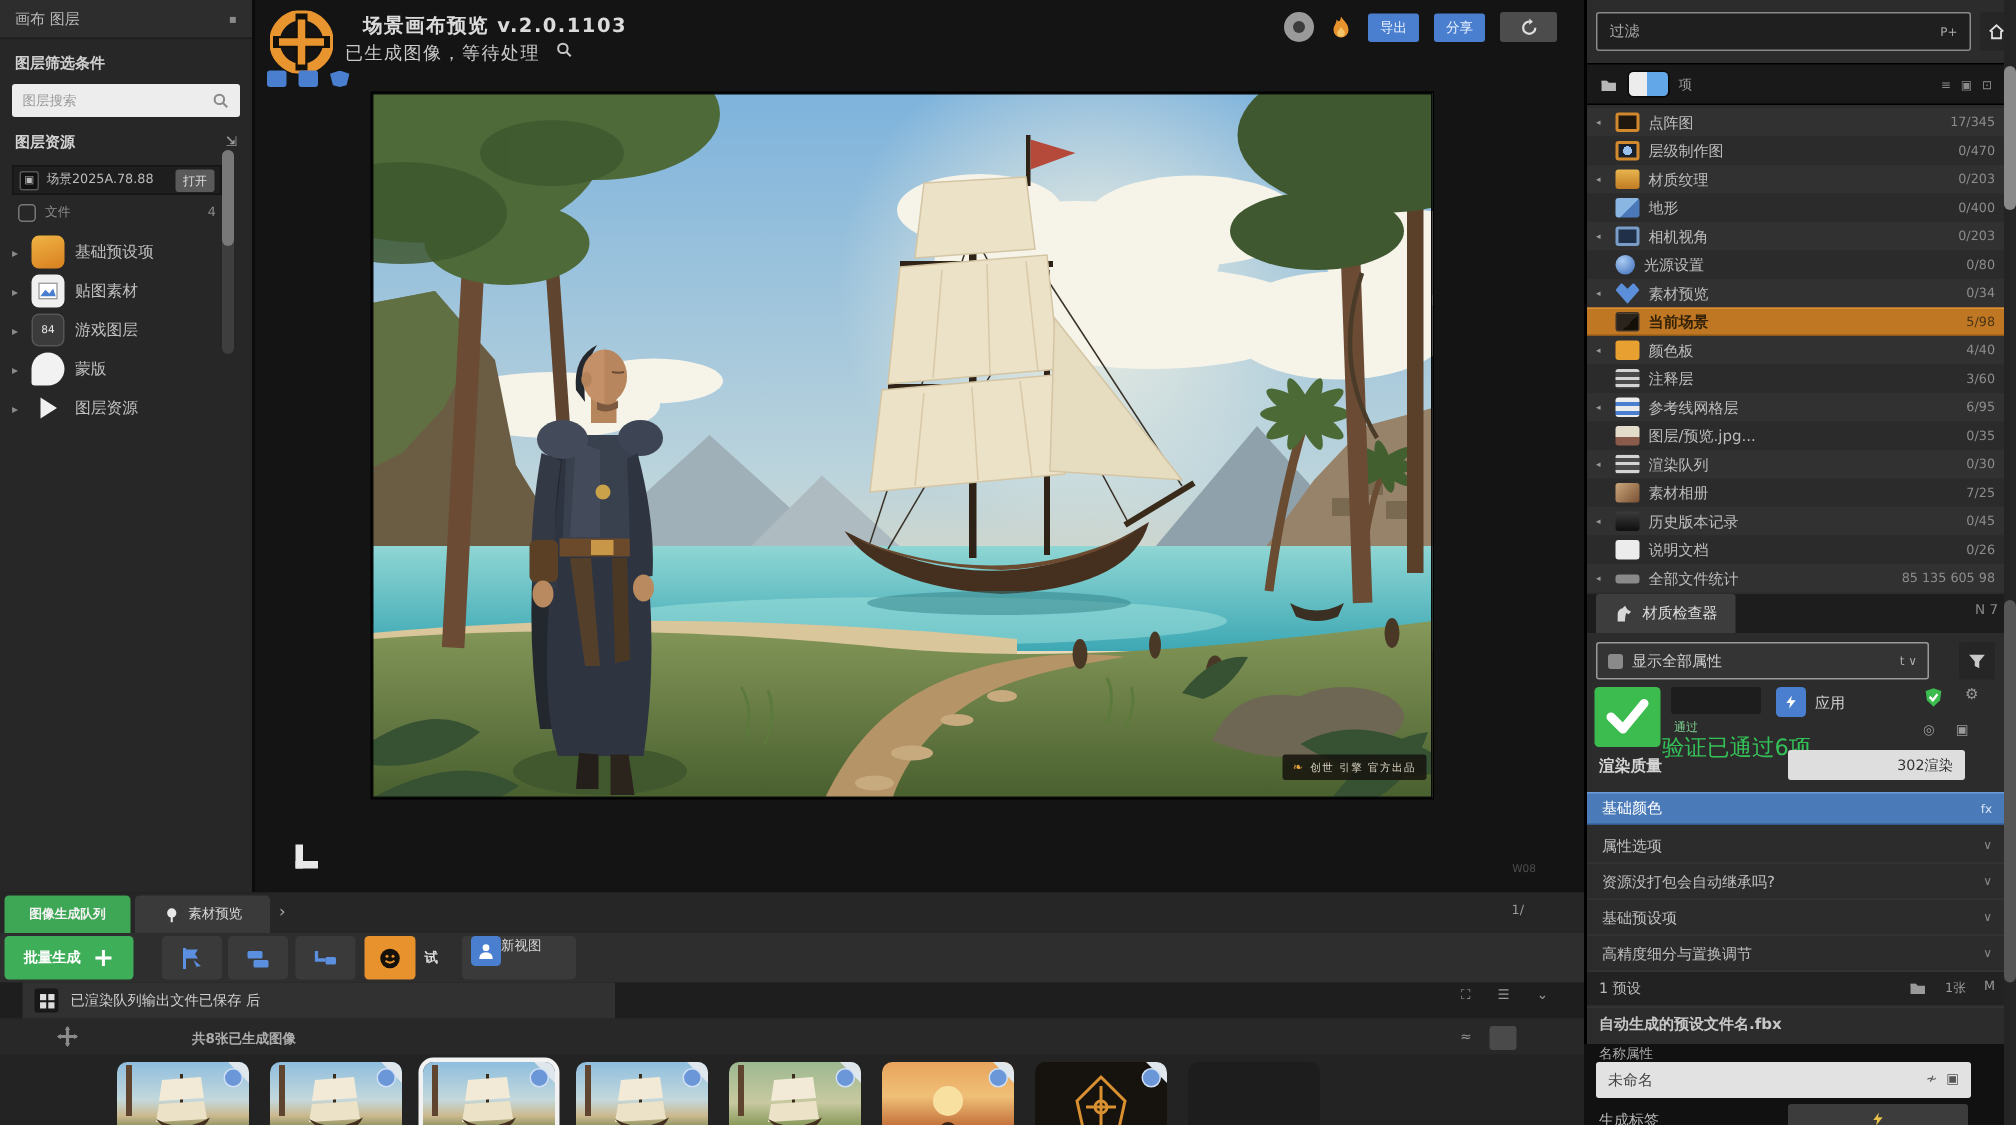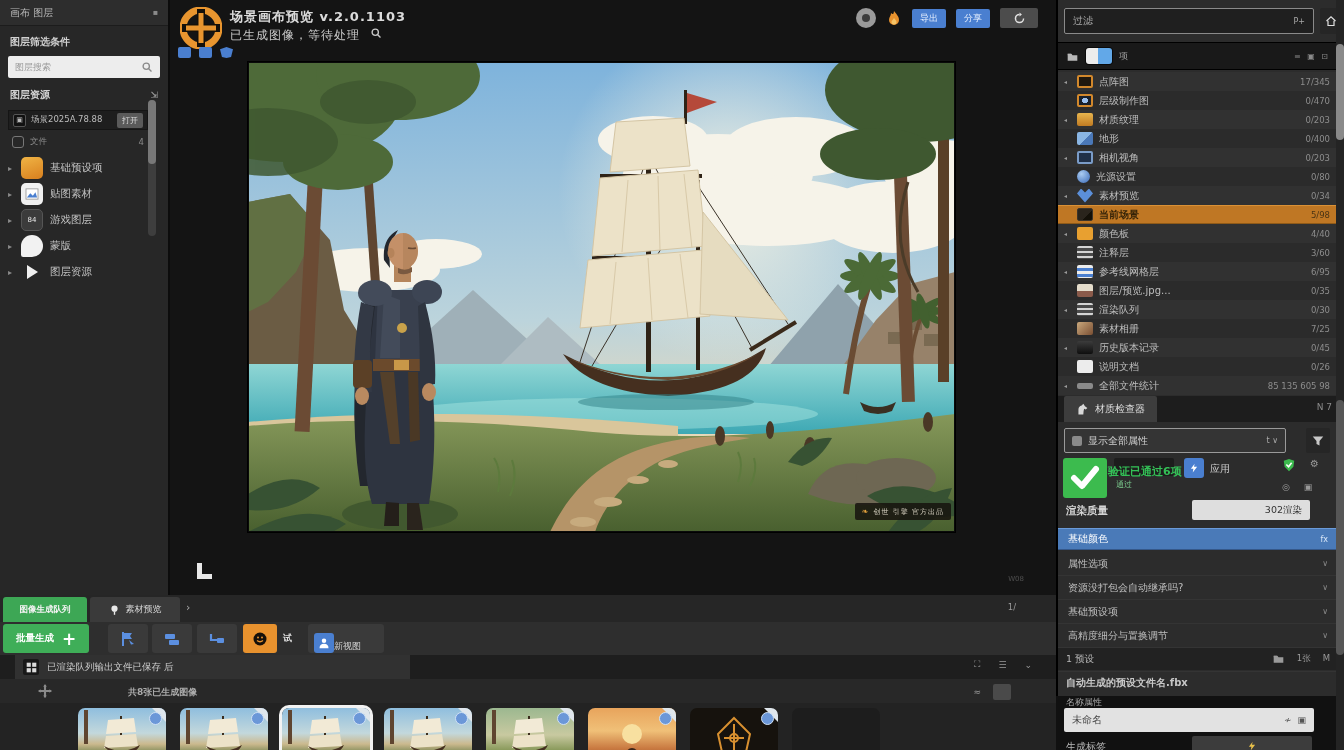--- a/index.html
+++ b/index.html
@@ -24,21 +24,21 @@
   .tree-item{display:flex;align-items:center;gap:7px;height:26px;padding:0 6px;cursor:default}
   .tree-item .tw{color:#8a8a8a;font-size:8px;width:8px;text-align:center}
   .tree-ic{width:22px;height:22px;border-radius:5px;display:flex;align-items:center;justify-content:center;flex:0 0 auto}
   .tree-lbl{font-size:10.5px;color:#c8c8c8}
   .sb-scroll{position:absolute;left:148px;top:100px;width:8px;height:136px;background:#3e3e3e;border-radius:4px}
   .sb-scroll .th{width:8px;height:64px;background:#787878;border-radius:4px}
 
   
   .canvas{position:absolute;left:170px;top:0;width:886px;height:595px;background:#141414}
   .logo{position:absolute;left:10px;top:7px;width:42px;height:42px}
-  .cv-title1{position:absolute;left:60px;top:8px;font-size:13px;font-weight:bold;color:#e6e6e6;letter-spacing:1px}
+  .cv-title1{position:absolute;left:72px;top:8px;font-size:13px;font-weight:bold;color:#e6e6e6;letter-spacing:1px}
   .cv-title2{position:absolute;left:60px;top:27px;font-size:12px;color:#d4d4d4;letter-spacing:1px}
   .cv-search{position:absolute;left:200px;top:27px}
   .mini-icons{position:absolute;left:8px;top:47px;display:flex;gap:8px}
   .mini-icons span{width:13px;height:11px;border-radius:2px;background:#4a7fd0;display:inline-block}
   .cv-topright{position:absolute;right:18px;top:8px;display:flex;gap:10px;align-items:center}
   .tr-circle{width:20px;height:20px;border-radius:50%;background:#9a9a9a;display:flex;align-items:center;justify-content:center}
   .tr-btn{height:19px;padding:0 8px;background:#4a7fd0;border-radius:2px;color:#e8f0ff;font-size:9px;display:flex;align-items:center}
   .tr-grey{height:20px;width:38px;background:#4c4c4c;border-radius:2px;display:flex;align-items:center;justify-content:center}
   .art{position:absolute;left:78px;top:62px;width:707px;height:470px;background:#000;box-shadow:0 0 0 1px #000}
   .wm{position:absolute;right:4px;bottom:12px;height:17px;background:rgba(22,19,14,.85);border-radius:2px;display:flex;align-items:center;gap:4px;padding:0 7px;color:#d8d2c2;font-size:7px;letter-spacing:1px}
@@ -88,21 +88,21 @@
   
   .insp-tabbar{position:absolute;left:0;top:396px;width:280px;height:26px;background:#1d1d1d;display:flex;align-items:center}
   .insp-tab{margin-left:6px;height:26px;background:#3d3d3d;border-radius:2px 2px 0 0;display:flex;align-items:center;gap:6px;padding:0 12px;color:#ddd;font-size:10px}
   .insp-tabright{position:absolute;right:12px;top:402px;color:#8a8a8a;font-size:9px}
   .insp-filter{position:absolute;left:6px;top:428px;width:222px;height:25px;background:#343434;border:1px solid #9a9a9a;border-radius:2px;display:flex;align-items:center;gap:6px;padding:0 7px;color:#cfcfcf;font-size:10px}
   .insp-filter .tr{margin-left:auto;color:#aaa;font-size:8px}
   .insp-funnel{position:absolute;left:248px;top:428px;width:24px;height:25px;background:#262626;border-radius:2px;display:flex;align-items:center;justify-content:center}
   .chk{position:absolute;left:5px;top:458px;width:44px;height:40px;background:#3cbb4e;border-radius:3px;display:flex;align-items:center;justify-content:center}
   .chk-darkbox{position:absolute;left:56px;top:458px;width:60px;height:18px;background:#1d1d1d;border-radius:2px}
   .chk-s1{position:absolute;left:58px;top:479px;font-size:8px;color:#7fd392}
-  .chk-s2{position:absolute;left:50px;top:464px;font-size:11px;font-weight:bold;color:#35c95a}
+  .chk-s2{position:absolute;left:50px;top:489px;font-size:15px;font-weight:normal;color:#35c95a}
   .apply-ic{position:absolute;left:126px;top:458px;width:20px;height:20px;background:#4a7fd0;border-radius:3px;display:flex;align-items:center;justify-content:center}
   .apply-lbl{position:absolute;left:152px;top:462px;color:#cfcfcf;font-size:10px}
   .mini-right{position:absolute;left:224px;top:458px;width:52px;display:flex;flex-wrap:wrap;gap:10px 14px;color:#9a9a9a}
   .qual-lbl{position:absolute;left:8px;top:504px;font-size:10.5px;font-weight:bold;color:#ddd}
   .qual-input{position:absolute;left:134px;top:500px;width:118px;height:20px;background:#dedede;border-radius:2px;display:flex;align-items:center;justify-content:flex-end;padding:0 8px;color:#333;font-size:9.5px}
   .sel-prop{position:absolute;left:0;top:528px;width:280px;height:22px;background:#4a7ab8;border-top:1px solid #6a9ad8;border-bottom:1px solid #35588a;display:flex;align-items:center;justify-content:space-between;padding:0 10px;color:#fff;font-size:10px}
   .sel-prop .fx{font-size:8px;color:#d8e6f8}
   #insp-props{position:absolute;left:0;top:552px;width:280px}
   .prow{height:24px;display:flex;align-items:center;justify-content:space-between;padding:0 10px;font-size:10px;color:#c6c6c6;border-bottom:1px solid #343434}
   .preset-hdr{position:absolute;left:0;top:648px;width:280px;height:22px;background:#222;display:flex;align-items:center;padding:0 8px;color:#b8b8b8;font-size:9.5px;gap:6px}
@@ -120,21 +120,21 @@
   .bt-tab-green{position:absolute;left:3px;top:2px;width:84px;height:25px;background:#3fae58;border-radius:3px 3px 0 0;display:flex;align-items:center;justify-content:center;color:#fff;font-size:8.5px;font-weight:bold}
   .bt-tab-2{position:absolute;left:90px;top:2px;width:90px;height:25px;background:#3a3a3a;border-radius:3px 3px 0 0;display:flex;align-items:center;justify-content:center;gap:6px;color:#d8d8d8;font-size:9px}
   .bt-tab-arrow{position:absolute;left:186px;top:6px;color:#aaa;font-size:11px}
   .bt-meta{position:absolute;right:40px;top:7px;color:#9a9a9a;font-size:8.5px}
   .bt-toolbar{position:absolute;left:0;top:27px;width:100%;height:33px;background:#2e2e2e}
   .btn-green{position:absolute;left:3px;top:2px;width:86px;height:29px;background:#3fae58;border-radius:3px;display:flex;align-items:center;justify-content:center;gap:8px;color:#fff;font-size:9.5px;font-weight:bold}
   .btn-green .plus{font-size:17px;font-weight:bold}
   .ic-btn{position:absolute;top:2px;width:40px;height:29px;background:#3a3a3a;border-radius:3px;display:flex;align-items:center;justify-content:center}
   .btn-orange{position:absolute;left:243px;top:2px;width:34px;height:29px;background:#e8922e;border-radius:3px;display:flex;align-items:center;justify-content:center}
   .ai-lbl{position:absolute;left:283px;top:10px;color:#ddd;font-size:9px;font-weight:bold}
-  .btn-view{position:absolute;left:308px;top:2px;width:76px;height:29px;background:#3a3a3a;border-radius:3px;display:flex;align-items:flex-end;gap:0;padding:0 6px;color:#d4d4d4;font-size:9px}
+  .btn-view{position:absolute;left:308px;top:2px;width:76px;height:29px;background:#3a3a3a;border-radius:3px;display:flex;align-items:flex-start;gap:0;padding:0 6px;color:#d4d4d4;font-size:9px}
   .btn-view .vb{width:20px;height:20px;background:#4a7fd0;border-radius:3px;display:flex;align-items:center;justify-content:center}
   .queue-bar{position:absolute;left:0;top:60px;width:100%;height:24px;background:#1e1e1e}
   .queue-tab{position:absolute;left:15px;top:0;width:395px;height:24px;background:#333;display:flex;align-items:center;gap:8px;padding:0 8px;color:#d8d8d8;font-size:9.5px}
   .queue-tab .qi{width:16px;height:16px;background:#181818;border-radius:2px;display:flex;align-items:center;justify-content:center}
   .queue-icons{position:absolute;right:24px;top:4px;display:flex;gap:18px;color:#9a9a9a;font-size:9px;align-items:center}
   .path-row{position:absolute;left:0;top:84px;width:100%;height:24px;background:#282828;display:flex;align-items:center}
   .path-cross{position:absolute;left:38px;top:5px;color:#8a8a8a}
   .path-txt{position:absolute;left:128px;top:7px;color:#b4b4b4;font-size:9px;font-weight:bold}
   .path-right{position:absolute;right:45px;top:5px;display:flex;gap:12px;align-items:center}
   .path-box{width:18px;height:16px;background:#4a4a4a;border-radius:2px}

